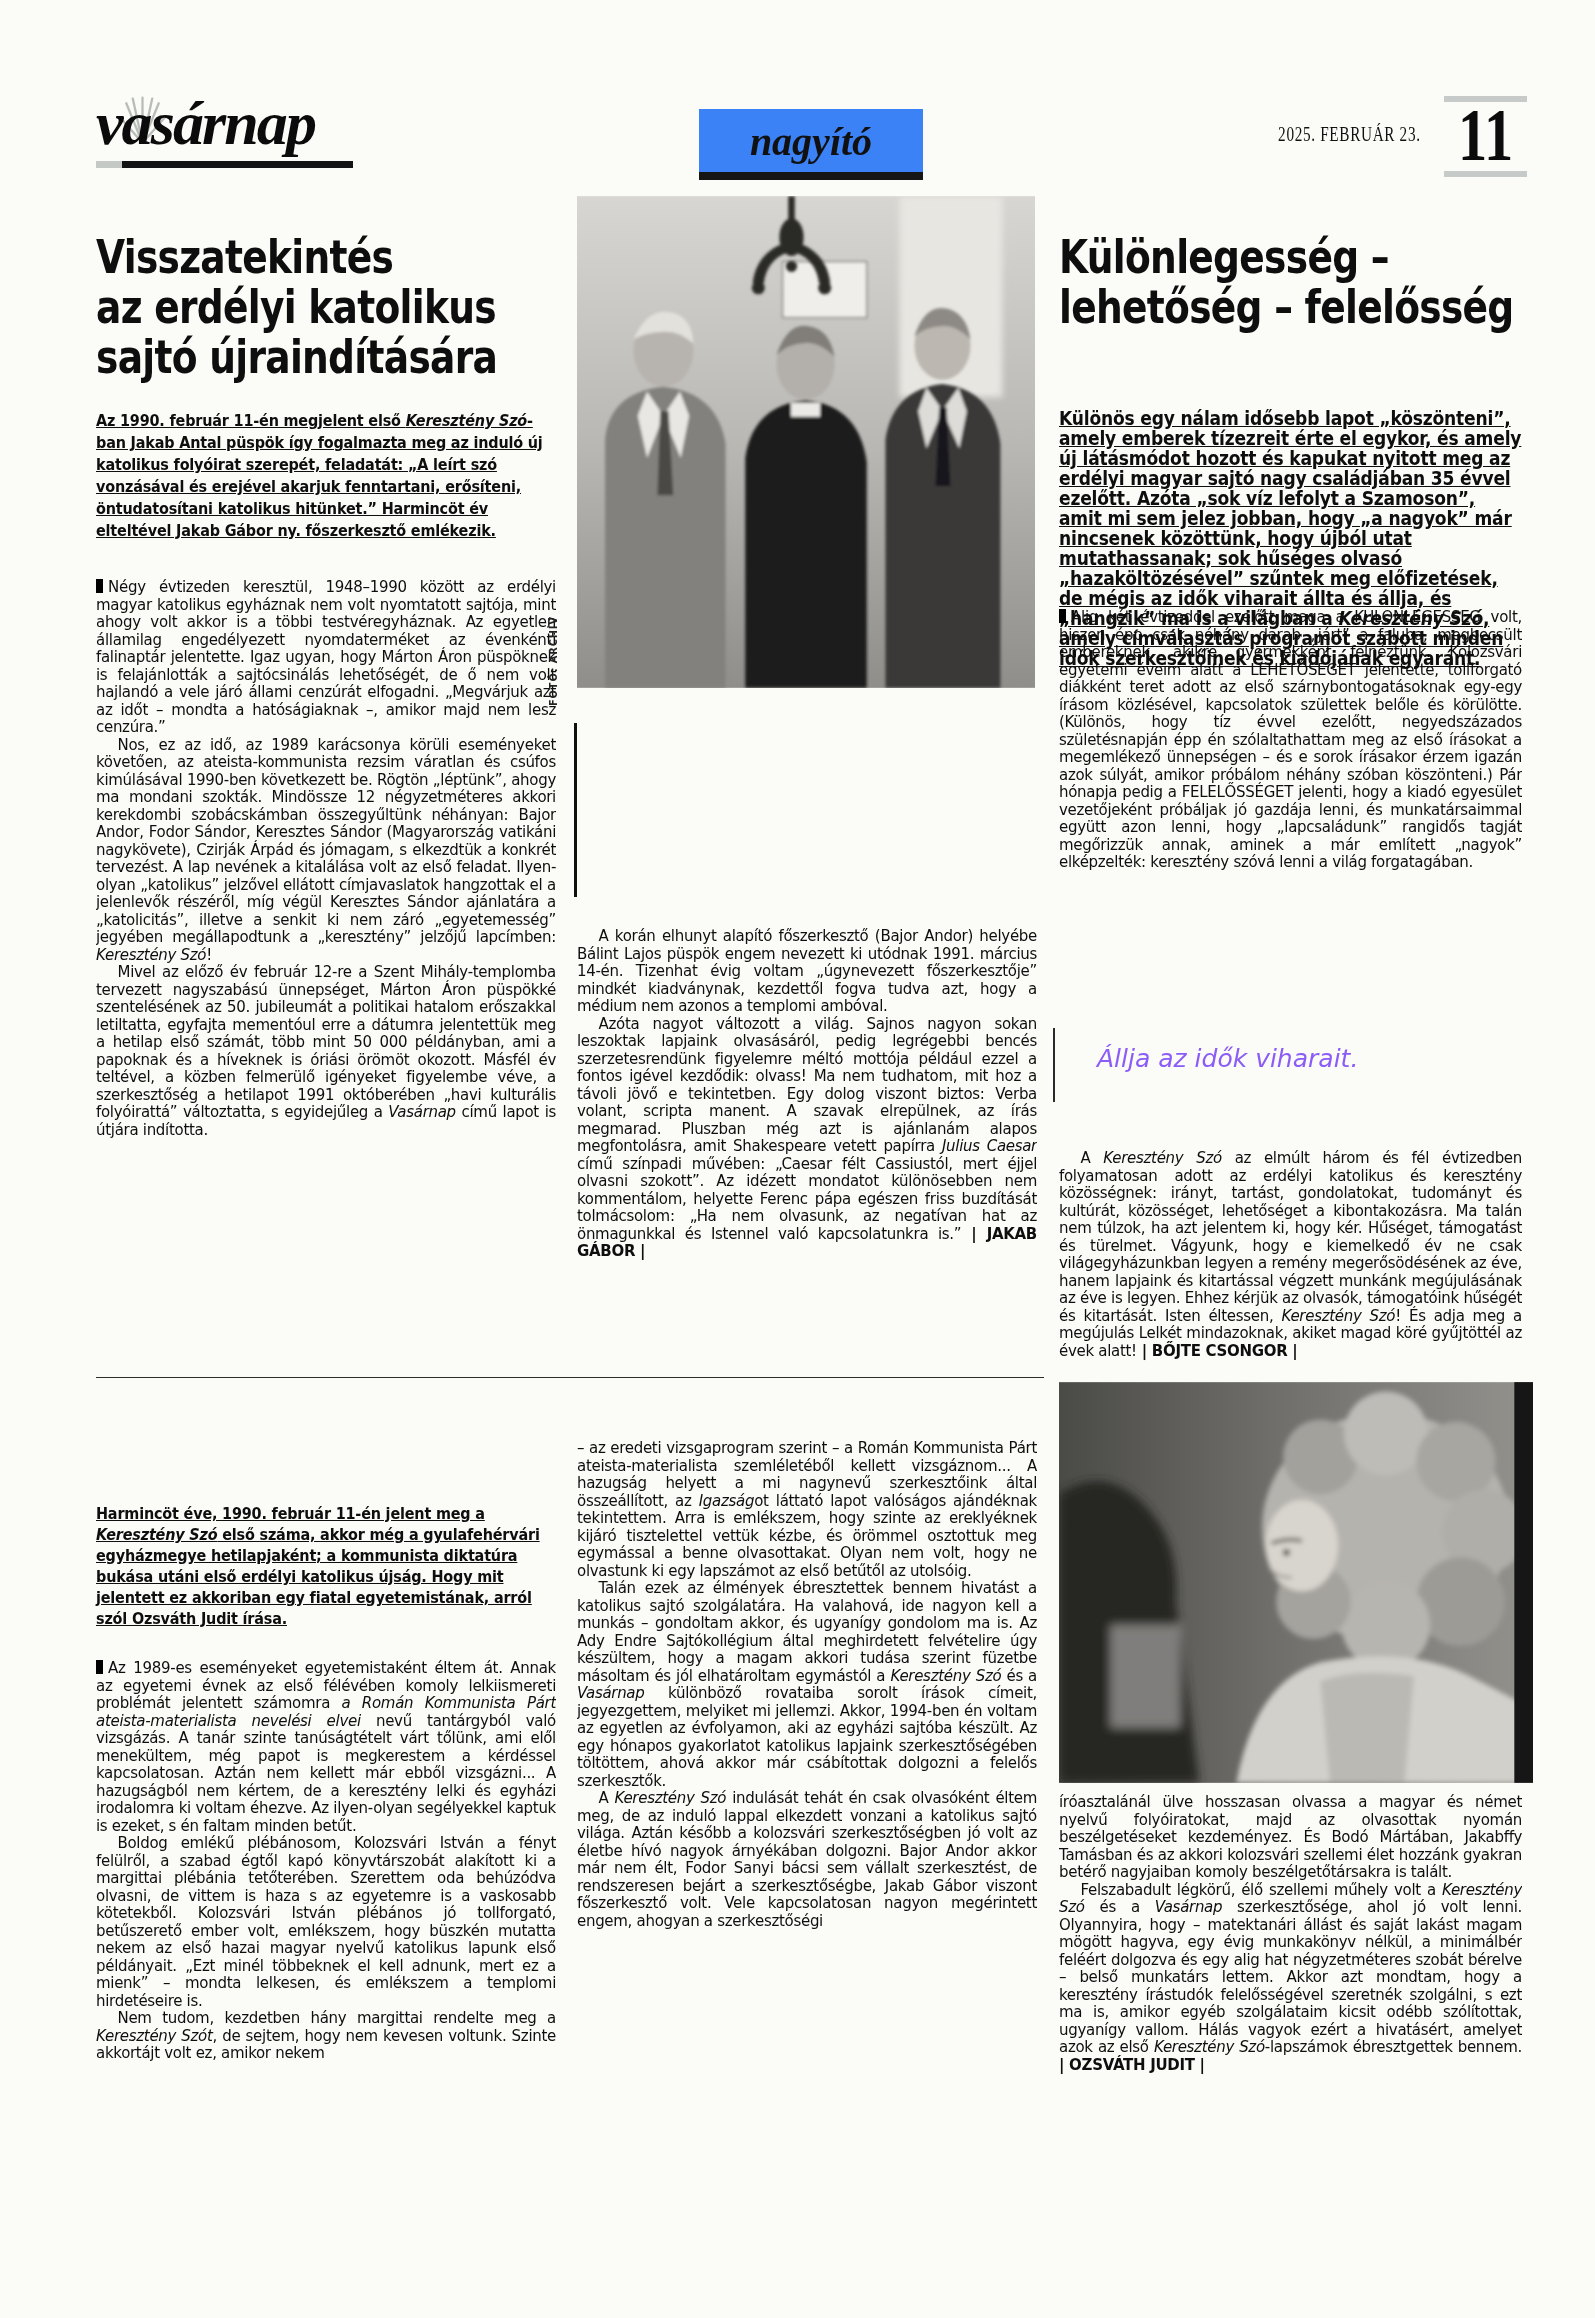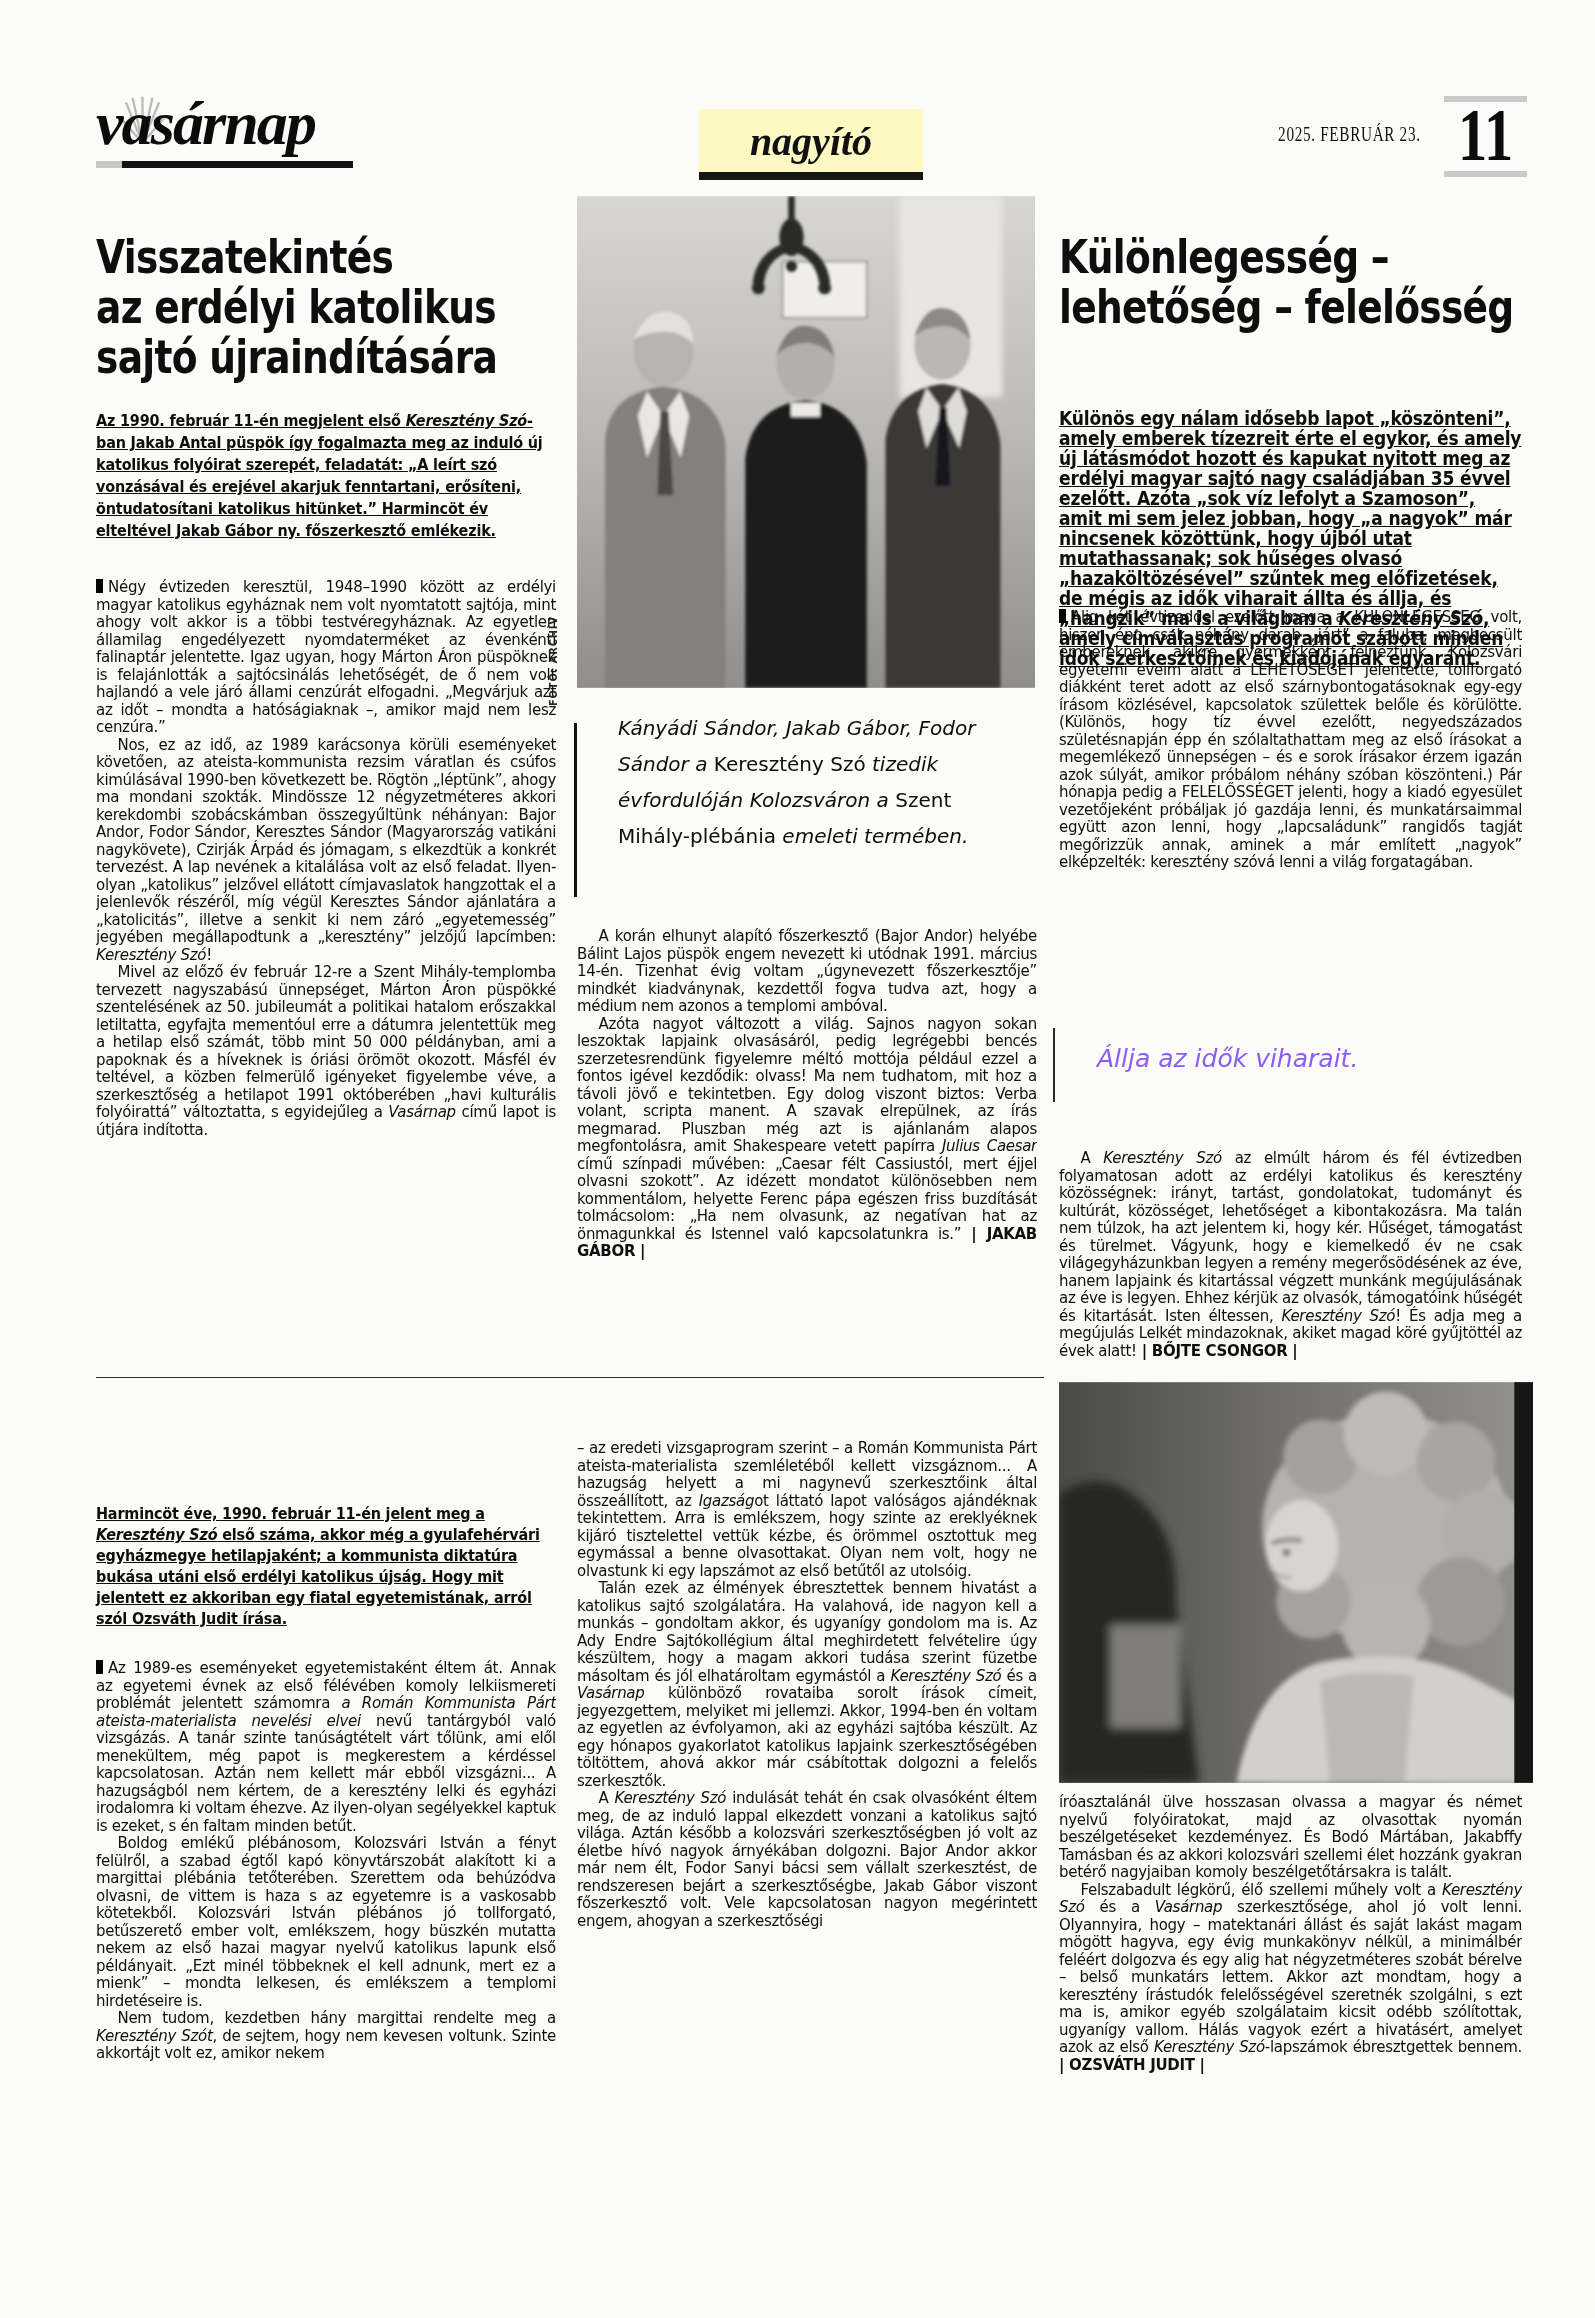--- a/index.html
+++ b/index.html
@@ -5,21 +5,21 @@
   html,body{margin:0;padding:0;background:#777;}
   #page{position:relative;width:1595px;height:2319px;background:#fbfbf8;overflow:hidden;
         font-family:"DejaVu Sans",sans-serif;color:#0e0e0e;}
   .abs{position:absolute;}
 
   
   .masthead{left:96px;top:92px;font-family:"Liberation Serif",serif;font-style:italic;
             font-weight:700;font-size:62px;line-height:62px;letter-spacing:-1.9px;color:#0b0b0b;}
   .m-bar-gray{left:96px;top:161px;width:26px;height:6.5px;background:#c5c9c6;}
   .m-bar-black{left:122px;top:161px;width:231px;height:6.5px;background:#131313;}
-  .section-box{left:699px;top:109px;width:224px;height:71px;background:#fef9c3;text-align:center;}
+  .section-box{left:699px;top:109px;width:224px;height:71px;background:#3b82f6;text-align:center;}
   .section-label{font-family:"Liberation Serif",serif;font-style:italic;font-weight:700;
                  font-size:40px;line-height:65px;color:#111;}
   .section-bar{left:699px;top:172px;width:224px;height:7.5px;background:#161616;}
   .date{right:174px;top:123px;font-family:"Liberation Serif",serif;font-size:20.6px;line-height:22.4px;
         letter-spacing:0.9px;transform:scaleX(0.74);transform-origin:100% 0;white-space:nowrap;color:#111;}
   .pageno-wrap{left:1444px;top:93px;width:83px;text-align:center;}
   .pg-bar{position:absolute;left:0;width:83px;height:6px;background:#c6cac8;}
   .pg-bar.t{top:2.8px;} .pg-bar.b{top:78px;}
   .pageno{position:absolute;left:0;top:8.4px;width:83px;font-family:"Liberation Serif",serif;
           font-weight:700;font-size:73px;line-height:70px;transform:scaleX(0.8);transform-origin:50% 0;color:#0c0c0c;}
@@ -165,21 +165,20 @@
         <path d="M722,300 Q744,234 786,240 Q832,246 842,306 Q812,276 782,278 Q744,280 722,300 Z" fill="#8d8984"></path>
         <path d="M660,1052 L660,520 Q676,414 782,402 Q890,414 906,530 L906,1052 Z" fill="#3a3937"></path>
         <path d="M748,410 L782,458 L748,540 L730,460 Z" fill="#dddcd8"></path>
         <path d="M816,410 L782,458 L818,540 L834,460 Z" fill="#dddcd8"></path>
         <path d="M775,452 L791,452 L799,620 L767,620 Z" fill="#17171a"></path>
       </g>
     </svg>
   </div>
   <div class="abs vert-credit">FOTÓ: ARCHÍV</div>
   <div class="abs caption-bar"></div>
-  <div class="abs" id="caption">Kányádi Sándor, Jakab Gábor, Fodor Sándor a <span class="s-u">Keresztény Szó</span> tizedik évfordulóján Kolozsváron a <span class="s-u">Szent Mihály-plébánia</span> emeleti termében.</div>
 
   <div class="abs body" id="center-body">
       <p class="para p-indent">A korán elhunyt alapító főszerkesztő (Bajor Andor) helyébe Bálint Lajos püspök engem nevezett ki utódnak 1991. március 14-én. Tizenhat évig voltam „úgynevezett főszerkesztője” mindkét kiadványnak, kezdettől fogva tudva azt, hogy a médium nem azonos a templomi ambóval.</p>
       <p class="para p-indent">Azóta nagyot változott a világ. Sajnos nagyon sokan leszoktak lapjaink olvasásáról, pedig legrégebbi bencés szerzetesrendünk figyelemre méltó mottója például ezzel a fontos igével kezdődik: olvass! Ma nem tudhatom, mit hoz a távoli jövő e tekintetben. Egy dolog viszont biztos: Verba volant, scripta manent. A szavak elrepülnek, az írás megmarad. Pluszban még azt is ajánlanám alapos megfontolásra, amit Shakespeare vetett papírra <span class="s-i">Julius Caesar</span> című színpadi művében: „Caesar félt Cassiustól, mert éjjel olvasni szokott”. Az idézett mondatot különösebben nem kommentálom, helyette Ferenc pápa egészen friss buzdítását tolmácsolom: „Ha nem olvasunk, az negatívan hat az önmagunkkal és Istennel való kapcsolatunkra is.”<span class="s-b"> | JAKAB GÁBOR |</span></p>
     </div>
 
   <div class="abs title" id="title-right">
     <div class="cx">
         <div class="title-line">Különlegesség –</div>
         <div class="title-line">lehetőség – felelősség</div>

